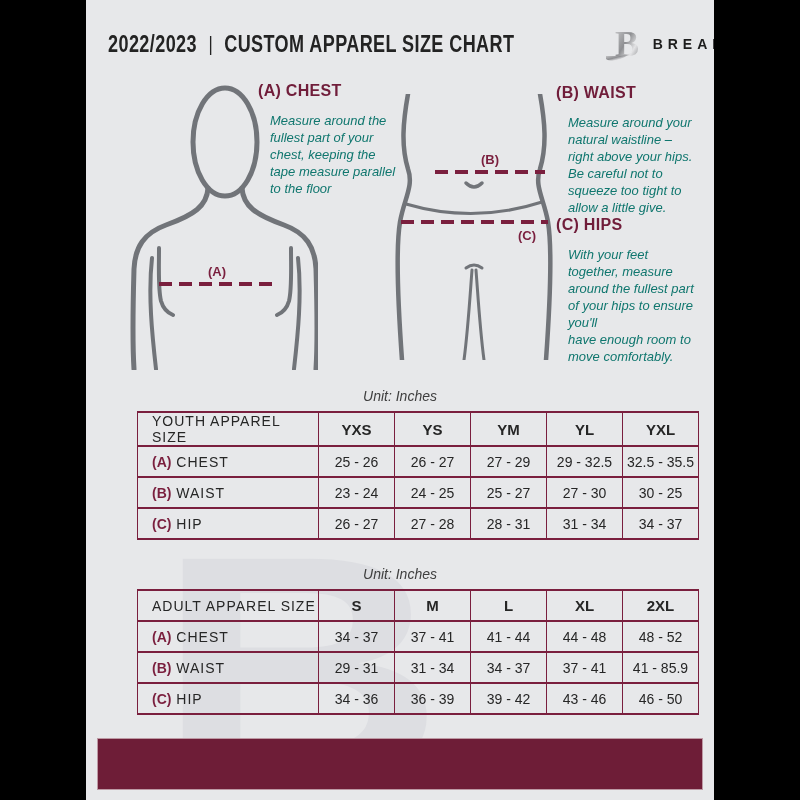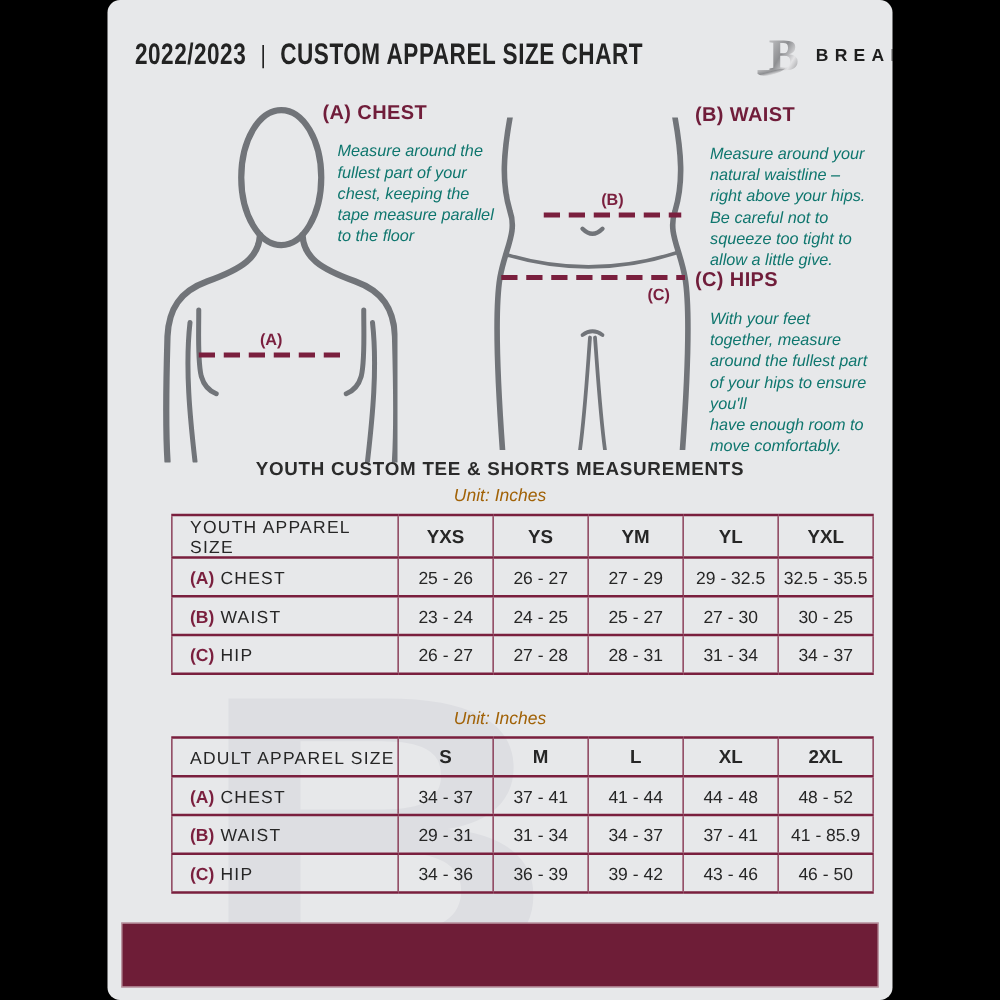--- a/index.html
+++ b/index.html
@@ -1,17 +1,17 @@
 <!DOCTYPE html>
 <html><head>
 <meta charset="utf-8">
 <style>
   html,body{margin:0;padding:0;background:#000;}
   body{width:800px;height:800px;font-family:"Liberation Sans",sans-serif;}
-  .doc{position:relative;width:628px;height:800px;margin:0 auto;background:#e7e8ea;overflow:hidden;border-radius:10px;}
+  .doc{position:relative;width:628px;height:800px;margin:0 auto;background:#e7e8ea;overflow:hidden;}
 
   
   .header{position:absolute;top:22px;left:22px;right:24px;height:44px;display:flex;align-items:center;justify-content:space-between;z-index:2;}
   .title-group{display:flex;align-items:center;transform:scaleX(.82);transform-origin:left center;white-space:nowrap;}
   .hdr-year,.hdr-title{font-size:22px;font-weight:700;letter-spacing:.5px;color:#232323;transform:scaleY(1.08);}
   .hdr-sep{font-size:20px;font-weight:400;color:#232323;margin:0 14px;}
   .brand-group{display:flex;align-items:center;gap:9px;}
   .brand-name{font-size:14px;font-weight:700;letter-spacing:5px;color:#1e1e1e;}
 
   
@@ -20,21 +20,21 @@
   #lower-svg{left:302px;top:94px;}
   .guide-text{position:absolute;z-index:1;}
   .guide-text h3{margin:0 0 8px 0;font-size:16px;font-weight:800;letter-spacing:.3px;color:#701d3a;}
   .guide-text p{margin:12px;font-size:13px;font-style:italic;color:#0f766e;line-height:17px;white-space:pre-line;}
   #chest-block{left:172px;top:82px;width:150px;}
   #waist-block{left:470px;top:84px;width:155px;}
   #hips-block{left:470px;top:216px;width:155px;}
 
   
   .section-title{position:absolute;left:0;width:100%;text-align:center;font-size:15px;font-weight:700;letter-spacing:.6px;color:#2b2b2b;z-index:1;}
-  .section-unit{position:absolute;left:0;width:100%;text-align:center;font-size:14px;font-style:italic;color:#a16207;z-index:1;}
+  .section-unit{position:absolute;left:0;width:100%;text-align:center;font-size:14px;font-style:italic;color:#404040;z-index:1;}
   #youth-title{top:367px;} #youth-unit{top:388px;}
   #adult-title{top:545px;} #adult-unit{top:566px;}
 
   
   .size-table{position:absolute;left:36px;width:561px;border-collapse:collapse;table-layout:fixed;z-index:1;background:transparent;margin-left:15px;}
   #youth-table{top:411px;} #adult-table{top:589px;}
   .size-table th,.size-table td{border:1px solid #7a1f3e;border-top-width:2px;border-bottom-width:2px;height:29px;padding:0;font-size:14px;color:#262626;background:transparent;}
   .size-table col.c-label{width:181px;}
   .size-table col.c-size{width:76px;}
   .size-table th{font-weight:700;font-size:15px;}
@@ -131,21 +131,20 @@
 together, measure
 around the fullest part
 of your hips to ensure
 you'll
 have enough room to
 move comfortably.</p>
   </div>
 
   <div class="watermark">B</div>
 
-  <div id="youth-title" class="section-title">YOUTH CUSTOM TEE &amp; SHORTS MEASUREMENTS</div>
   <div id="youth-unit" class="section-unit">Unit: Inches</div>
   <table id="youth-table" class="size-table">
     <colgroup>
         <col class="c-label">
         <col class="c-size">
         <col class="c-size">
         <col class="c-size">
         <col class="c-size">
         <col class="c-size">
       </colgroup>

